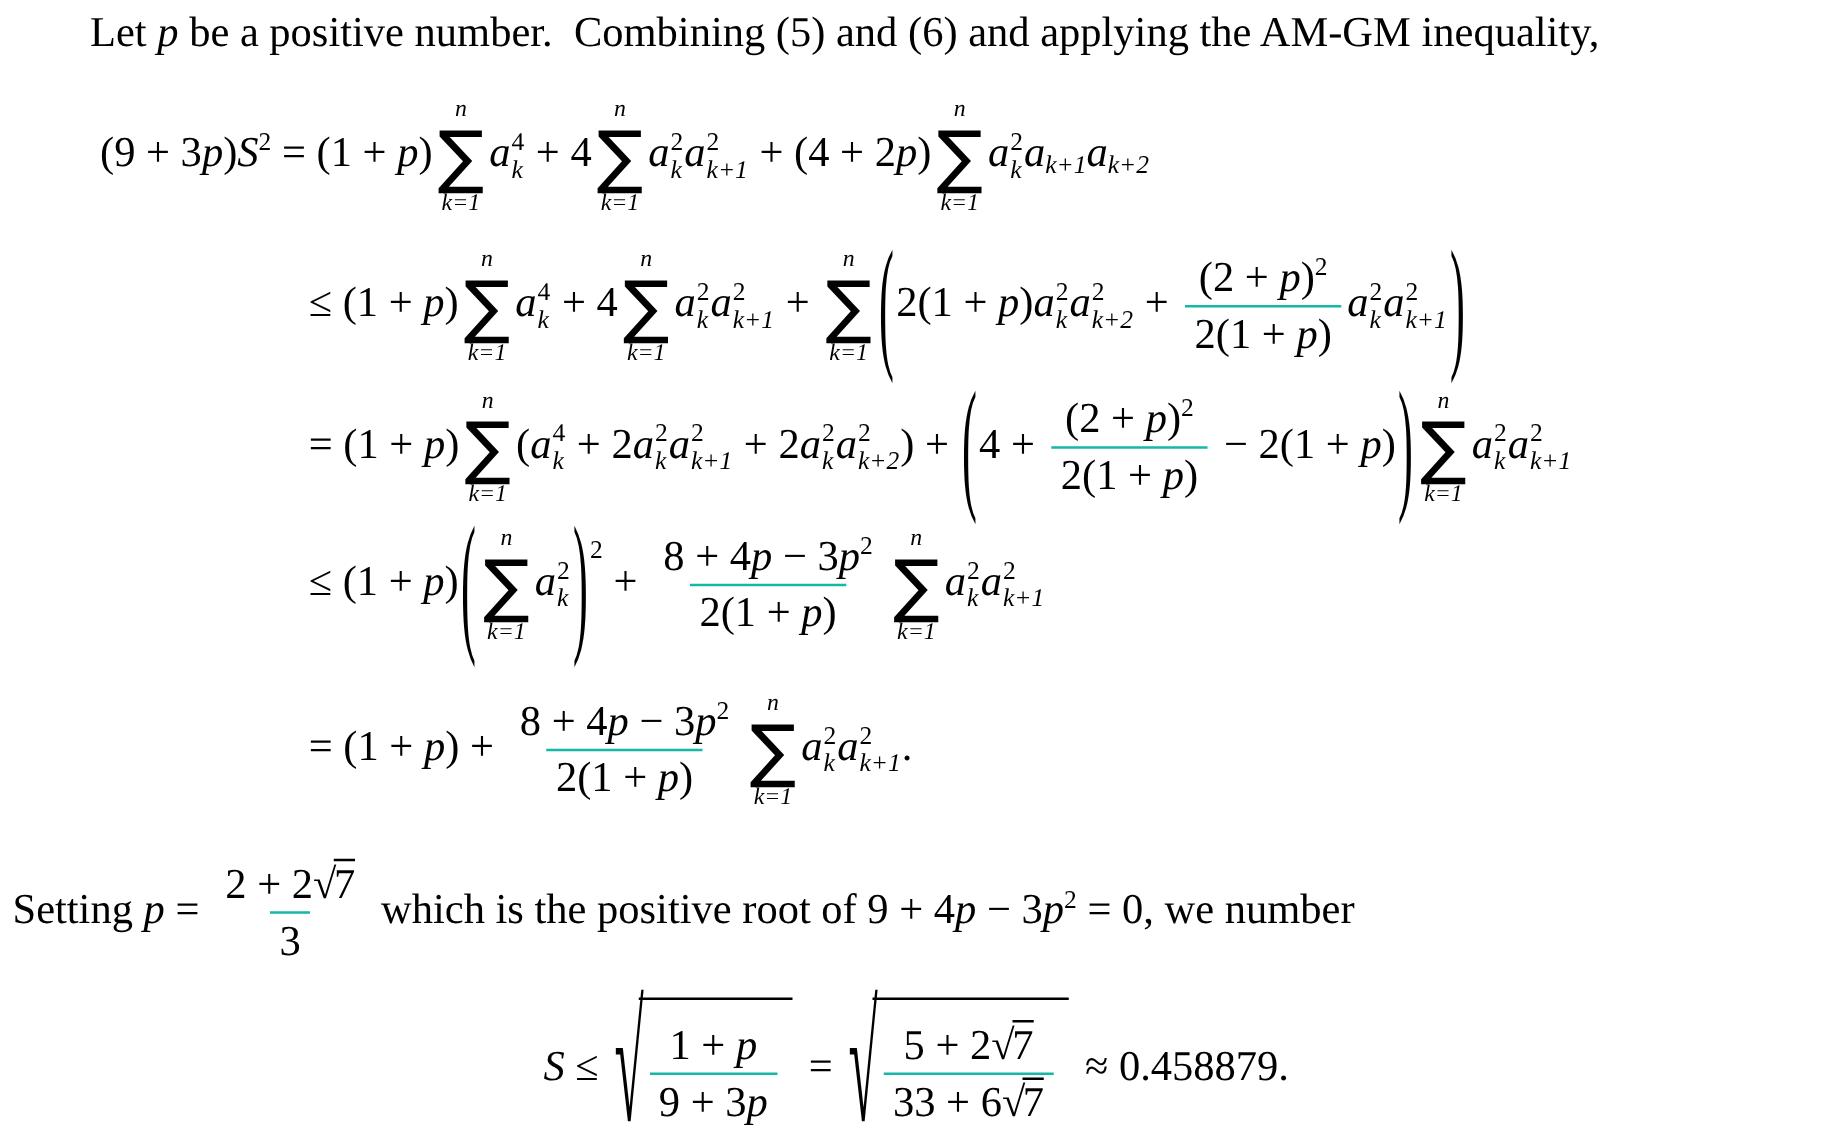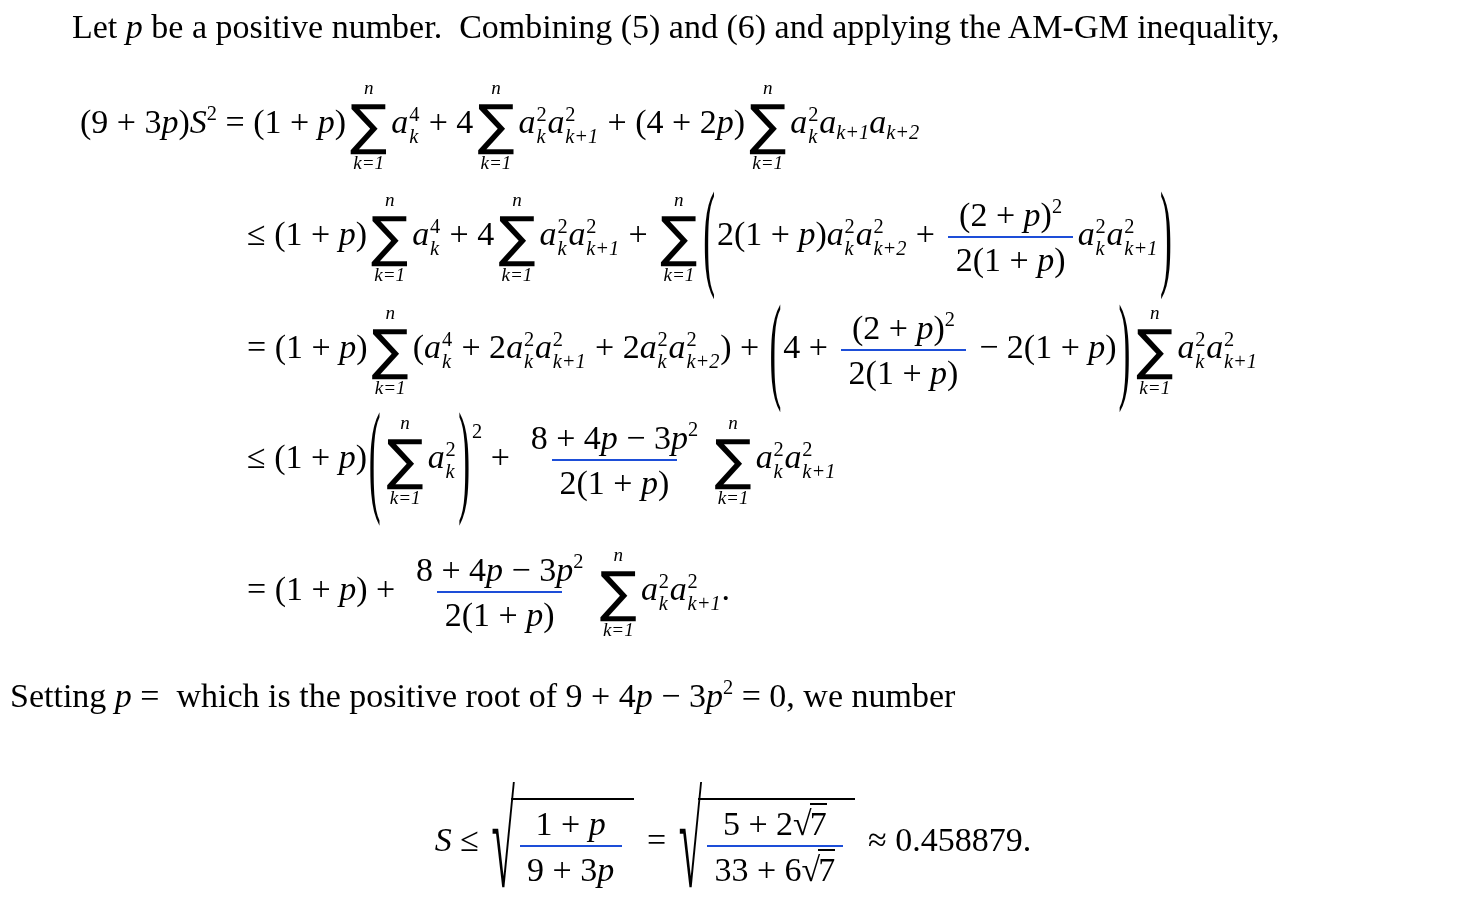--- a/index.html
+++ b/index.html
@@ -14,23 +14,23 @@
   .ss{display:inline-flex;flex-direction:column;align-items:flex-start;vertical-align:middle;
       font-size:.6em;line-height:1.08;margin-left:.04em;margin-right:.04em}
   .ss .b{font-style:italic}
   .sum{display:inline-flex;flex-direction:column;align-items:center;vertical-align:middle;
        margin:0 .12em;line-height:1}
   .sum .lt,.sum .lb{font-size:.56em;font-style:italic}
   .sum .lt{padding-bottom:.14em}
   .sum .lb{padding-top:.16em}
   .sum .sg{font-size:1.62em;line-height:.92;font-family:"DejaVu Sans",sans-serif;font-style:normal}
   .frac{display:inline-flex;flex-direction:column;align-items:center;vertical-align:middle;
-        margin:0 .14em;text-align:center;line-height:1.12}
+        margin:13px .14em;text-align:center;line-height:1.12}
   .frac .num{padding:0 .22em .07em}
-  .frac .den{border-top:2px solid #1d4ed8;padding:.1em .22em 0}
+  .frac .den{border-top:2px solid #14b8a6;padding:.1em .22em 0}
   .bp{display:inline-block;vertical-align:middle;font-size:1.05em;line-height:1;
       transform:scaleY(3.3);margin:0 .05em}
   .bp.tall{transform:scaleY(3.5)}
   .sqrt{display:inline-flex;align-items:center;vertical-align:middle;margin:0 .12em}
   .sqrt .rad{display:inline-block;font-size:1.25em;line-height:1;transform:scaleY(3.1);
              margin-right:-4px}
   .sqrt .bod{border-top:2.5px solid #000;padding:5px 8px 0 4px;display:inline-flex;align-items:flex-end}
   .rt{margin-right:-2px}
   .rtv{border-top:2px solid #000}
   #intro{top:8px;left:72px}
@@ -50,15 +50,15 @@
 <div id="eq1" class="mrow"><span>(9 + 3</span><i>p</i><span>)</span><i>S</i><span class="sup">2</span><span> = (1 + </span><i>p</i><span>)</span><span class="sum"><span class="lt">n</span><span class="sg">∑</span><span class="lb">k=1</span></span><i>a</i><span class="ss"><span class="t">4</span><span class="b">k</span></span><span> + 4</span><span class="sum"><span class="lt">n</span><span class="sg">∑</span><span class="lb">k=1</span></span><i>a</i><span class="ss"><span class="t">2</span><span class="b">k</span></span><i>a</i><span class="ss"><span class="t">2</span><span class="b">k+1</span></span><span> + (4 + 2</span><i>p</i><span>)</span><span class="sum"><span class="lt">n</span><span class="sg">∑</span><span class="lb">k=1</span></span><i>a</i><span class="ss"><span class="t">2</span><span class="b">k</span></span><i>a</i><span class="sub">k+1</span><i>a</i><span class="sub">k+2</span></div>
 
 <div id="eq2" class="mrow"><span>≤ (1 + </span><i>p</i><span>)</span><span class="sum"><span class="lt">n</span><span class="sg">∑</span><span class="lb">k=1</span></span><i>a</i><span class="ss"><span class="t">4</span><span class="b">k</span></span><span> + 4</span><span class="sum"><span class="lt">n</span><span class="sg">∑</span><span class="lb">k=1</span></span><i>a</i><span class="ss"><span class="t">2</span><span class="b">k</span></span><i>a</i><span class="ss"><span class="t">2</span><span class="b">k+1</span></span><span> + </span><span class="sum"><span class="lt">n</span><span class="sg">∑</span><span class="lb">k=1</span></span><span class="bp">(</span><span>2(1 + </span><i>p</i><span>)</span><i>a</i><span class="ss"><span class="t">2</span><span class="b">k</span></span><i>a</i><span class="ss"><span class="t">2</span><span class="b">k+2</span></span><span> + </span><span class="frac"><span class="num"><span>(2 + </span><i>p</i><span>)</span><span class="sup">2</span></span><span class="den"><span>2(1 + </span><i>p</i><span>)</span></span></span><i>a</i><span class="ss"><span class="t">2</span><span class="b">k</span></span><i>a</i><span class="ss"><span class="t">2</span><span class="b">k+1</span></span><span class="bp">)</span></div>
 
 <div id="eq3" class="mrow"><span>= (1 + </span><i>p</i><span>)</span><span class="sum"><span class="lt">n</span><span class="sg">∑</span><span class="lb">k=1</span></span><span>(</span><i>a</i><span class="ss"><span class="t">4</span><span class="b">k</span></span><span> + 2</span><i>a</i><span class="ss"><span class="t">2</span><span class="b">k</span></span><i>a</i><span class="ss"><span class="t">2</span><span class="b">k+1</span></span><span> + 2</span><i>a</i><span class="ss"><span class="t">2</span><span class="b">k</span></span><i>a</i><span class="ss"><span class="t">2</span><span class="b">k+2</span></span><span>) + </span><span class="bp">(</span><span>4 + </span><span class="frac"><span class="num"><span>(2 + </span><i>p</i><span>)</span><span class="sup">2</span></span><span class="den"><span>2(1 + </span><i>p</i><span>)</span></span></span><span> − 2(1 + </span><i>p</i><span>)</span><span class="bp">)</span><span class="sum"><span class="lt">n</span><span class="sg">∑</span><span class="lb">k=1</span></span><i>a</i><span class="ss"><span class="t">2</span><span class="b">k</span></span><i>a</i><span class="ss"><span class="t">2</span><span class="b">k+1</span></span></div>
 
 <div id="eq4" class="mrow"><span>≤ (1 + </span><i>p</i><span>)</span><span class="bp tall">(</span><span class="sum"><span class="lt">n</span><span class="sg">∑</span><span class="lb">k=1</span></span><i>a</i><span class="ss"><span class="t">2</span><span class="b">k</span></span><span class="bp tall">)</span><span class="sup2">2</span><span> + </span><span class="frac"><span class="num"><span>8 + 4</span><i>p</i><span> − 3</span><i>p</i><span class="sup">2</span></span><span class="den"><span>2(1 + </span><i>p</i><span>)</span></span></span><span class="sum"><span class="lt">n</span><span class="sg">∑</span><span class="lb">k=1</span></span><i>a</i><span class="ss"><span class="t">2</span><span class="b">k</span></span><i>a</i><span class="ss"><span class="t">2</span><span class="b">k+1</span></span></div>
 
 <div id="eq5" class="mrow"><span>= (1 + </span><i>p</i><span>) + </span><span class="frac"><span class="num"><span>8 + 4</span><i>p</i><span> − 3</span><i>p</i><span class="sup">2</span></span><span class="den"><span>2(1 + </span><i>p</i><span>)</span></span></span><span class="sum"><span class="lt">n</span><span class="sg">∑</span><span class="lb">k=1</span></span><i>a</i><span class="ss"><span class="t">2</span><span class="b">k</span></span><i>a</i><span class="ss"><span class="t">2</span><span class="b">k+1</span></span><span>.</span></div>
 
-<div id="setting" class="mrow"><span>Setting </span><i>p</i><span> = </span><span> which is the positive root of 9 + 4</span><i>p</i><span> − 3</span><i>p</i><span class="sup">2</span><span> = 0, we number</span></div>
+<div id="setting" class="mrow"><span>Setting </span><i>p</i><span> = </span><span class="frac"><span class="num"><span>2 + 2</span><span class="rt">√</span><span class="rtv">7</span></span><span class="den"><span>3</span></span></span><span> which is the positive root of 9 + 4</span><i>p</i><span> − 3</span><i>p</i><span class="sup">2</span><span> = 0, we number</span></div>
 
 <div id="final" class="mrow"><i>S</i><span> ≤ </span><span class="sqrt"><span class="rad">√</span><span class="bod"><span class="frac"><span class="num"><span>1 + </span><i>p</i></span><span class="den"><span>9 + 3</span><i>p</i></span></span></span></span><span> = </span><span class="sqrt"><span class="rad">√</span><span class="bod"><span class="frac"><span class="num"><span>5 + 2</span><span class="rt">√</span><span class="rtv">7</span></span><span class="den"><span>33 + 6</span><span class="rt">√</span><span class="rtv">7</span></span></span></span></span><span> ≈ 0.458879.</span></div>
 
 </body></html>

